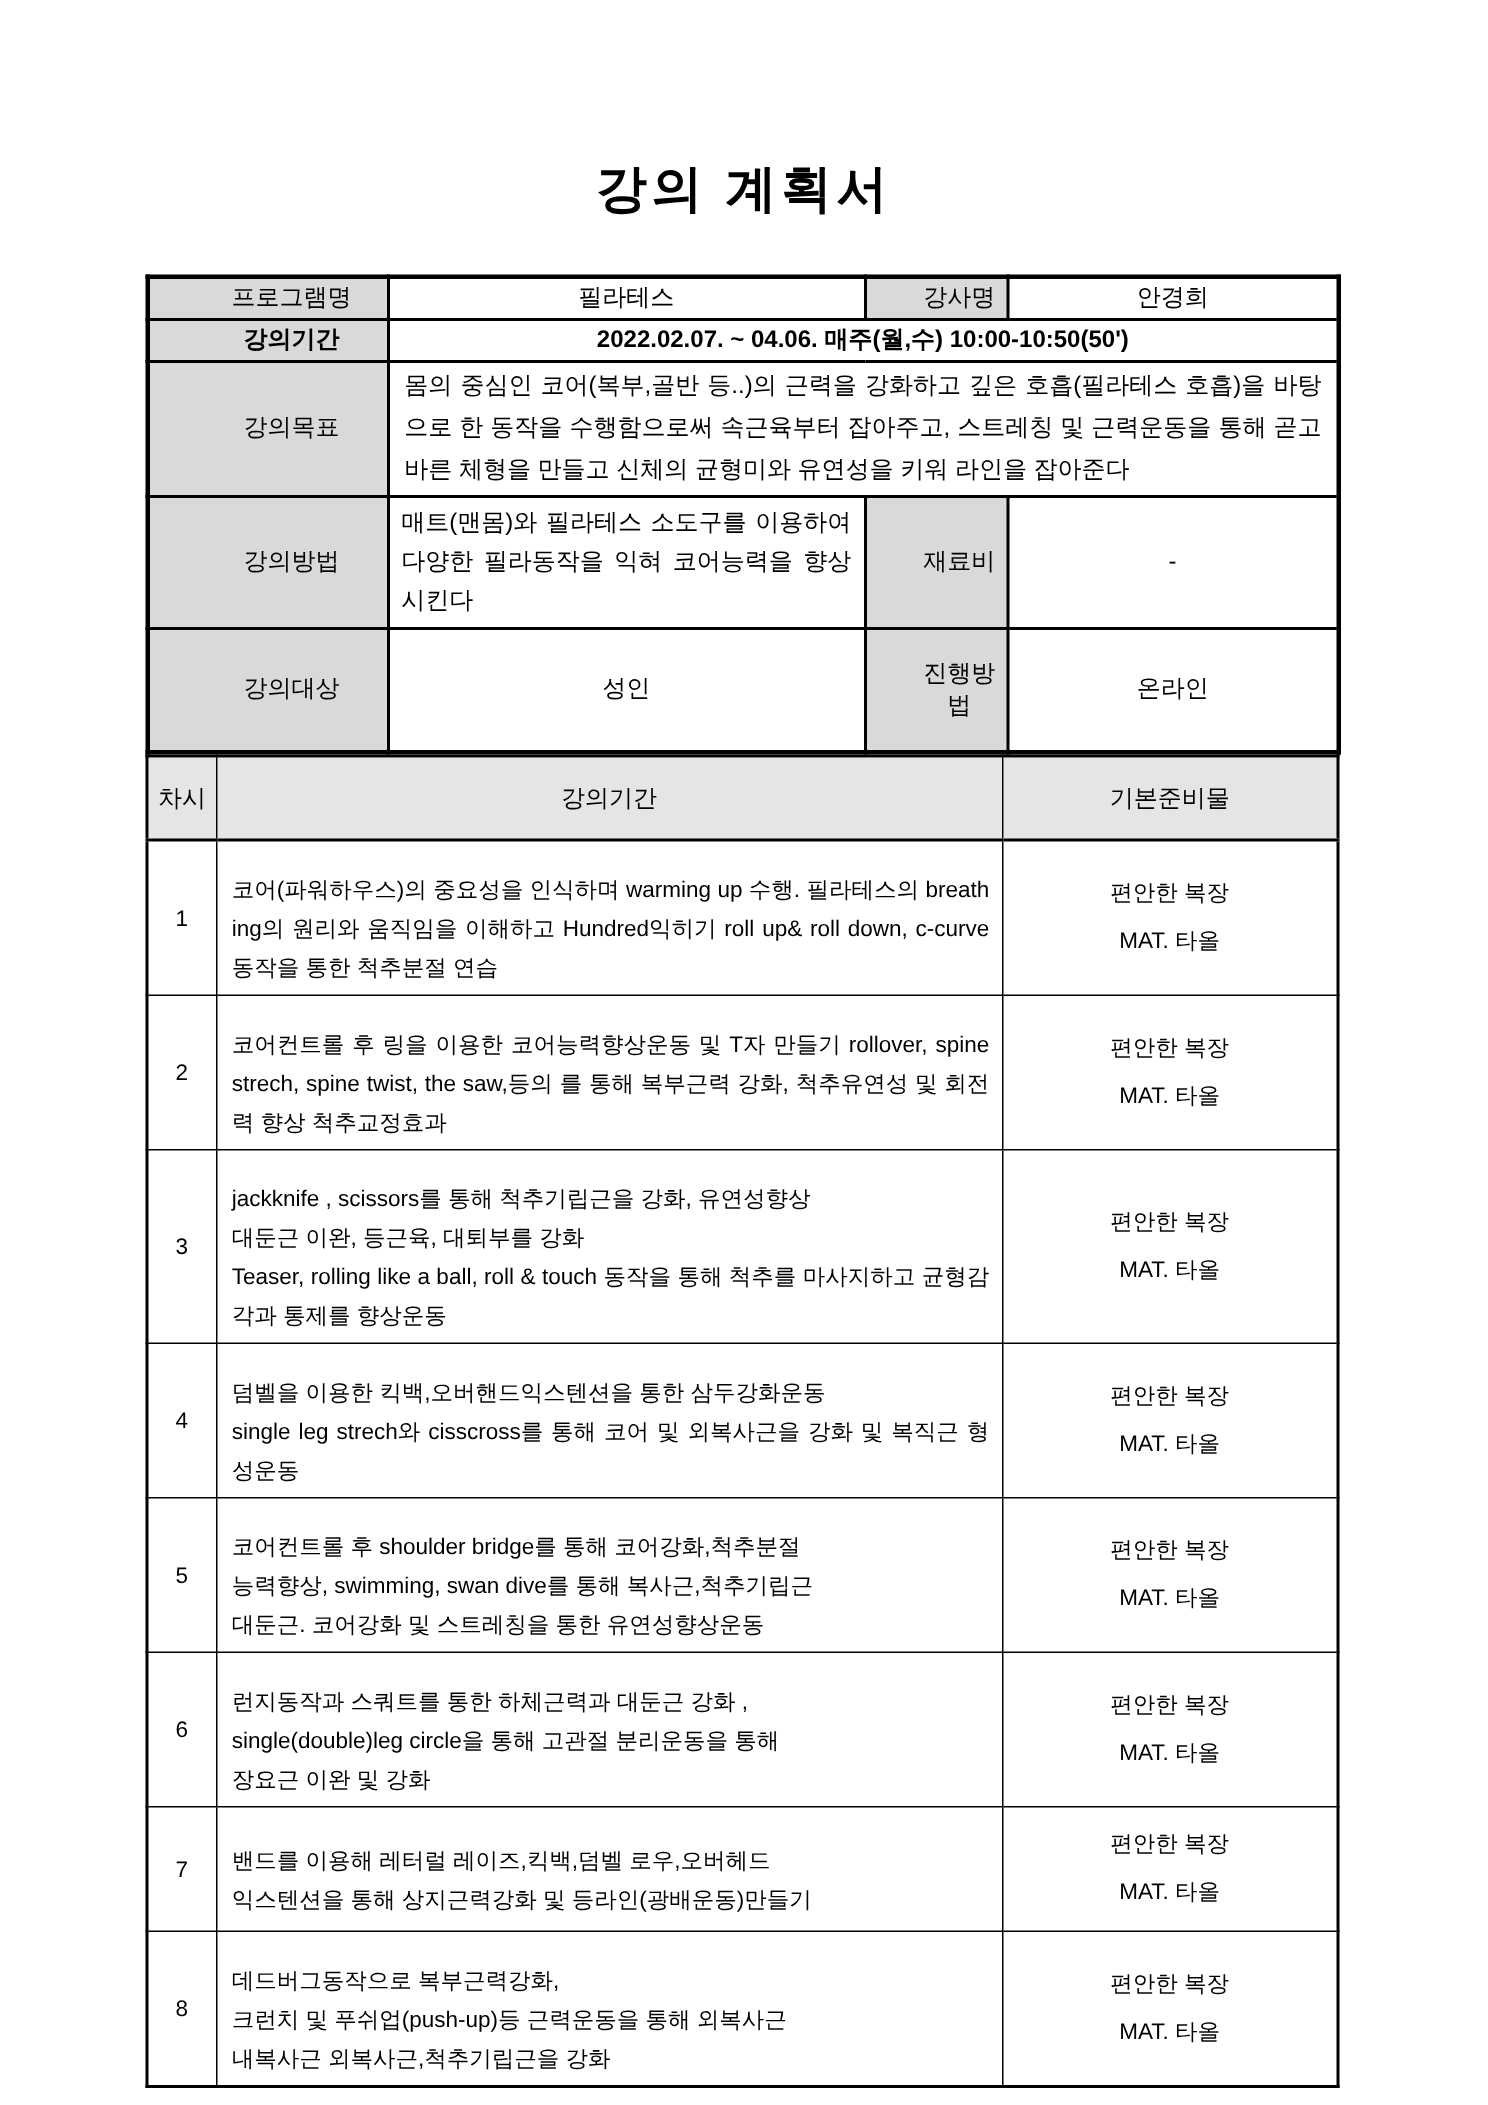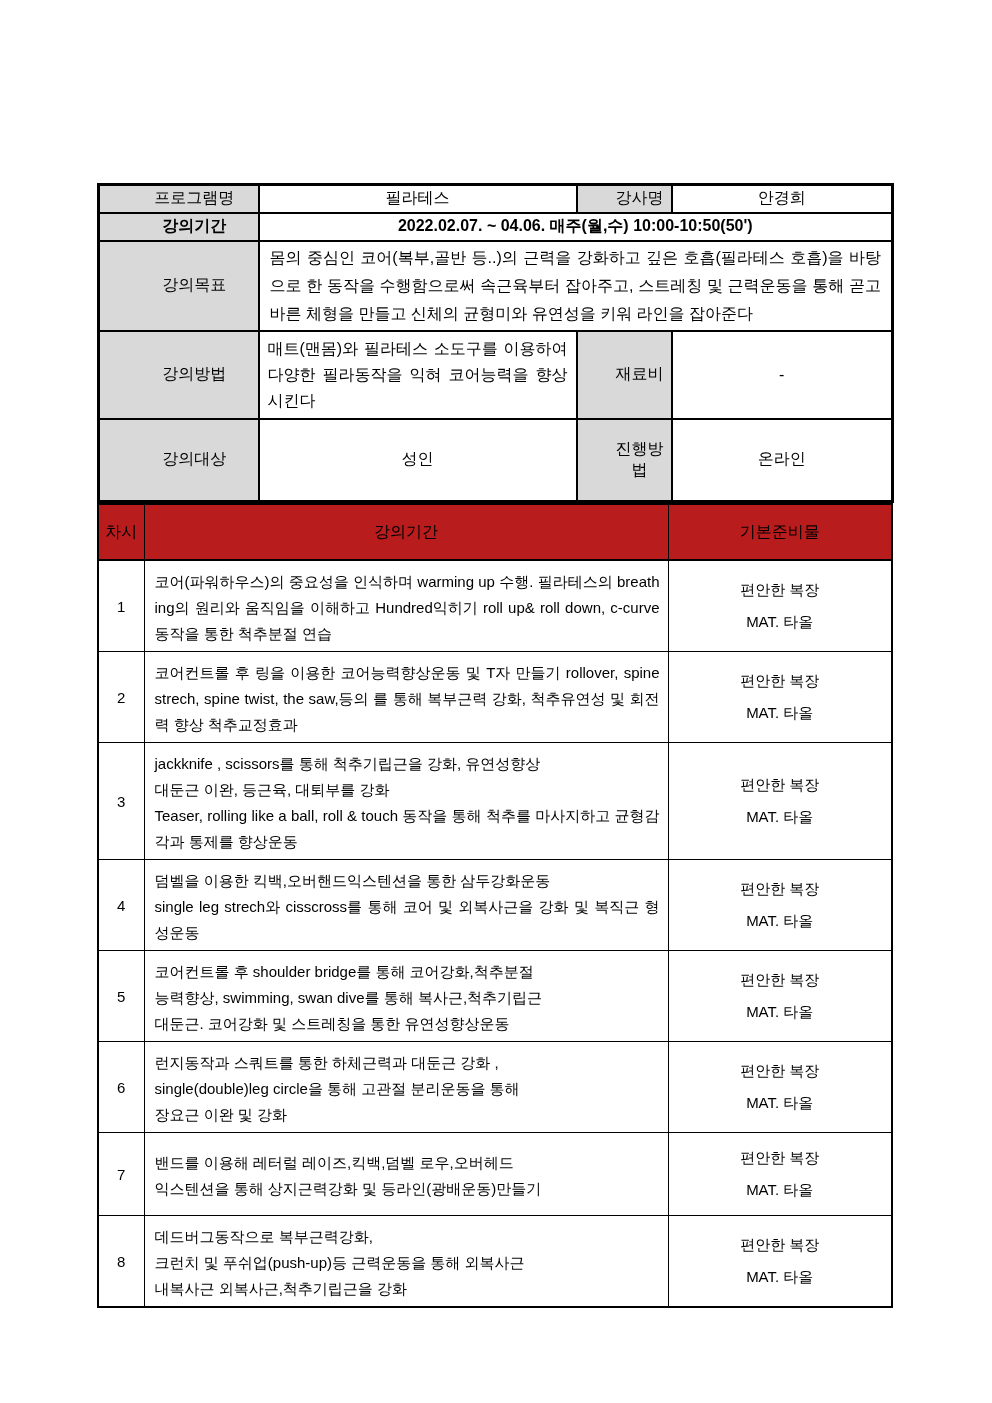--- a/index.html
+++ b/index.html
@@ -76,47 +76,48 @@
   }
   
   .schedule-table {
     border: 2.5px solid #000;
   }
   .schedule-table td, .schedule-table th {
     border: 1.5px solid #000;
     font-size: 15px;
   }
   .schedule-table th {
-    background: #b91c1c;
+    background: #e5e5e5;
     text-align: center;
     font-size: 16px;
     border-bottom: 2px solid #000;
   }
   .session-no {
     text-align: center;
   }
   .content-cell {
     text-align: justify;
-    padding: 8px 8px 4px 10px;
+    padding: 20px 8px 4px 10px;
     line-height: 26px;
     word-break: break-all;
     white-space: pre-line;
   }
   .supplies-cell {
     text-align: center;
     font-size: 15.5px;
     line-height: 32px;
     white-space: pre-line;
   }
 </style>
 </head>
 <body>
 
 <div class="page">
 
+  <h1 class="doc-title">강의 계획서</h1>
 
   <div class="tables">
 
     <table class="info-table">
       <colgroup>
         <col style="width:160px">
           <col style="width:318px">
           <col style="width:95px">
           <col style="width:221px">
       </colgroup>

